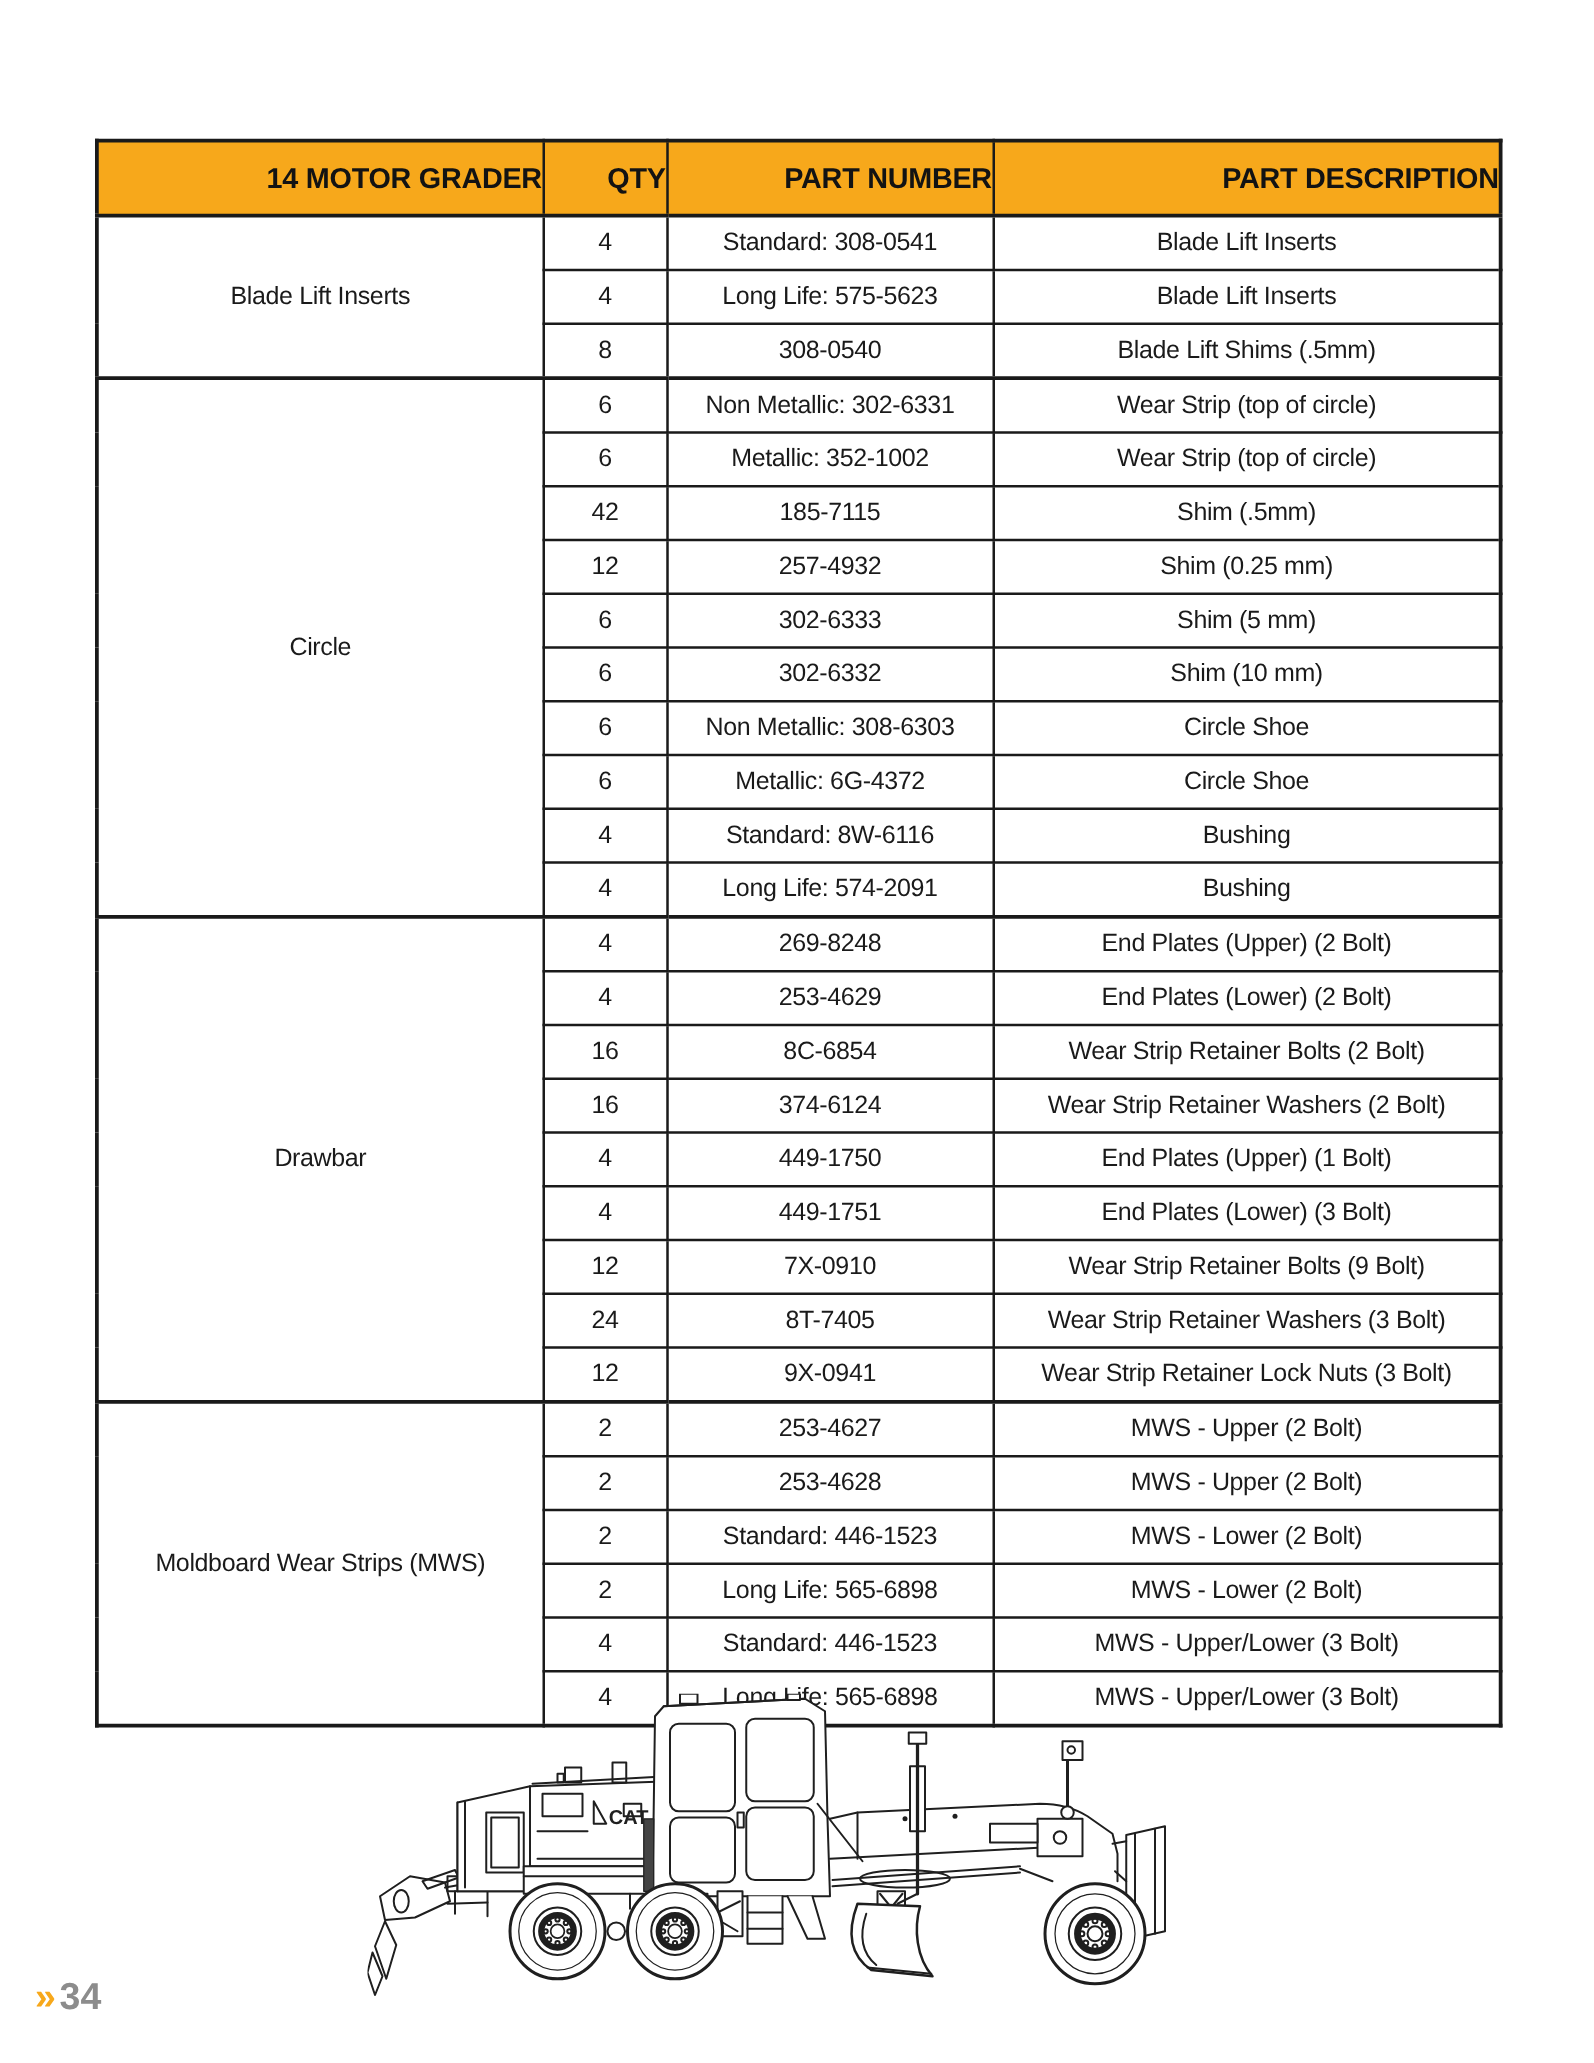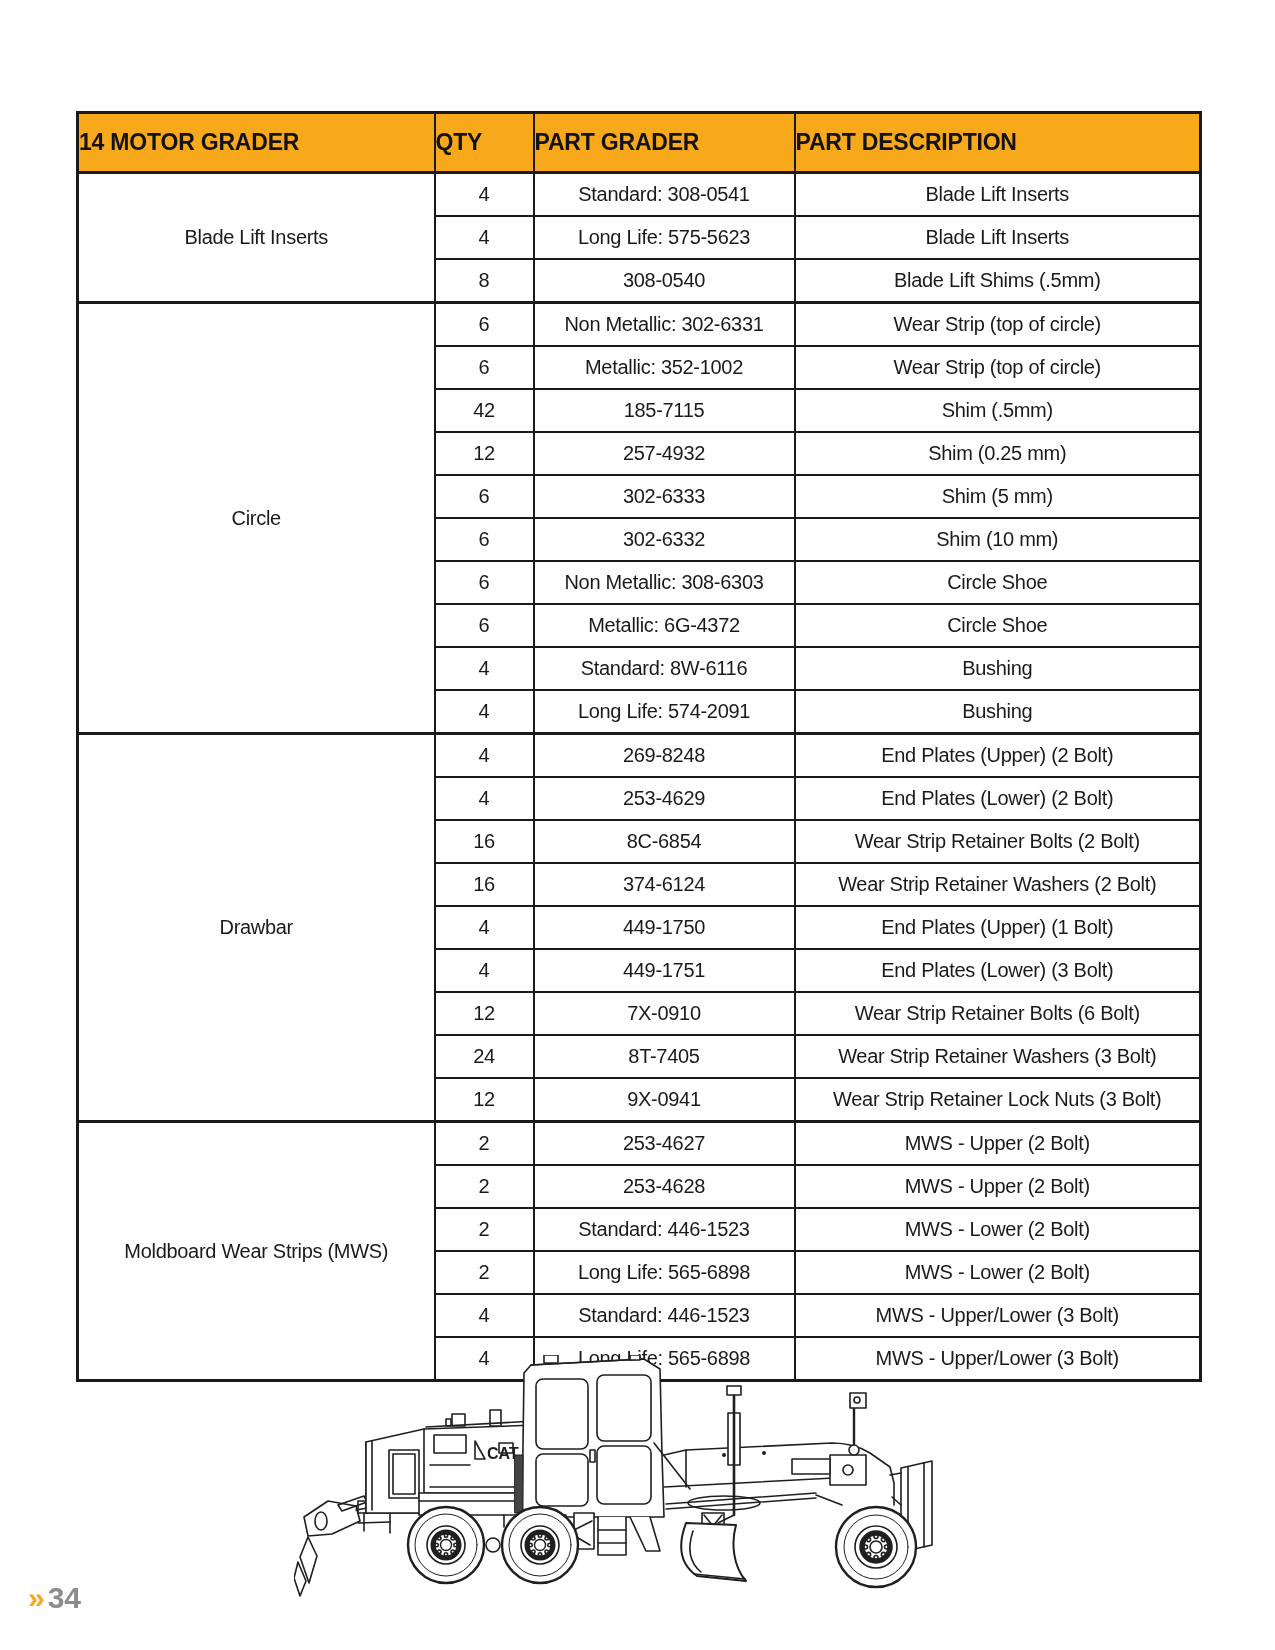--- a/index.html
+++ b/index.html
@@ -14,21 +14,21 @@
     position:absolute;left:76px;top:111px;width:1123px;
     border-collapse:collapse;table-layout:fixed;
     border:3px solid var(--ink);
   }
   table.parts th{
     background:var(--accent);
     border:2px solid var(--ink);
     border-bottom-width:3px;
     height:57px;
     font-size:23px;font-weight:bold;letter-spacing:-0.2px;
-    text-align:left;padding:0;color:#131313;
+    text-align:right;padding:0;color:#131313;
   }
   table.parts td{
     border:2px solid var(--ink);
     height:41px;
     font-size:20px;letter-spacing:-0.3px;
     text-align:center;vertical-align:middle;padding:0 4px;
     white-space:nowrap;
   }
   table.parts tr.group-start td{border-top-width:3px;}
 
@@ -53,21 +53,21 @@
   <colgroup>
     <col style="width:357px">
       <col style="width:99px">
       <col style="width:261px">
       <col style="width:406px">
   </colgroup>
   <thead>
     <tr>
       <th>14 MOTOR GRADER</th>
       <th>QTY</th>
-      <th>PART GRADER</th>
+      <th>PART NUMBER</th>
       <th>PART DESCRIPTION</th>
     </tr>
   </thead>
   <tbody>
       <tr class="group-start">
         <td class="group-cell" rowspan="3">Blade Lift Inserts</td>
         <td class="qty-cell">4</td>
         <td class="part-cell">Standard: 308-0541</td>
         <td class="desc-cell">Blade Lift Inserts</td>
       </tr>
@@ -159,21 +159,21 @@
         <td class="desc-cell">End Plates (Upper) (1 Bolt)</td>
       </tr>
       <tr>
         <td class="qty-cell">4</td>
         <td class="part-cell">449-1751</td>
         <td class="desc-cell">End Plates (Lower) (3 Bolt)</td>
       </tr>
       <tr>
         <td class="qty-cell">12</td>
         <td class="part-cell">7X-0910</td>
-        <td class="desc-cell">Wear Strip Retainer Bolts (6 Bolt)</td>
+        <td class="desc-cell">Wear Strip Retainer Bolts (9 Bolt)</td>
       </tr>
       <tr>
         <td class="qty-cell">24</td>
         <td class="part-cell">8T-7405</td>
         <td class="desc-cell">Wear Strip Retainer Washers (3 Bolt)</td>
       </tr>
       <tr>
         <td class="qty-cell">12</td>
         <td class="part-cell">9X-0941</td>
         <td class="desc-cell">Wear Strip Retainer Lock Nuts (3 Bolt)</td>

